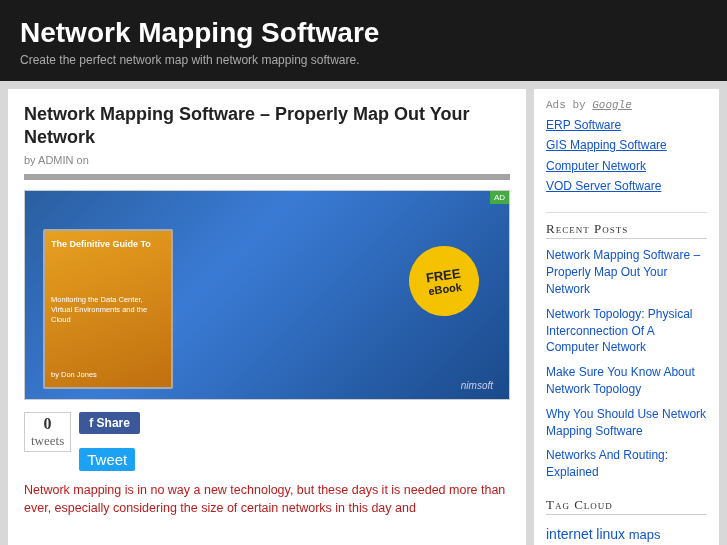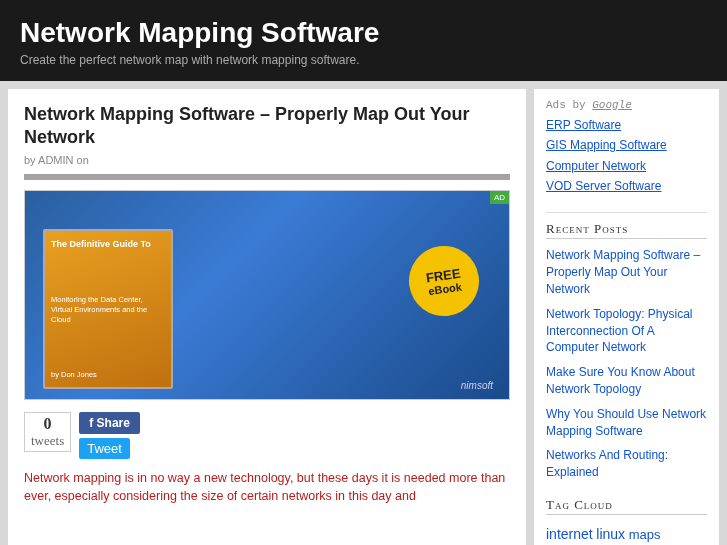--- a/index.html
+++ b/index.html
@@ -235,26 +235,26 @@
       font-weight: bold;
       cursor: pointer;
       border-radius: 2px;
     }
 
     .tweet-btn {
       background: #1da1f2;
       color: #fff;
       border: none;
       padding: 3px 8px;
-      font-size: 13px;
+      font-size: 15px;
       font-family: Arial, sans-serif;
       cursor: pointer;
       border-radius: 2px;
       display: block;
-      margin-top: 4px;
+      margin-top: 14px;
     }
 
     
     #sidebar {
       width: 185px;
       flex-shrink: 0;
       background: #fff;
       padding: 10px 12px;
     }
 

